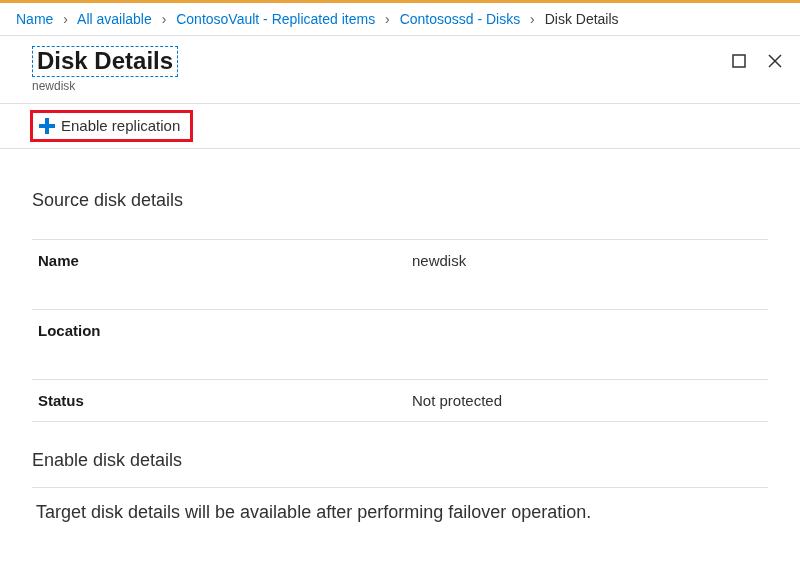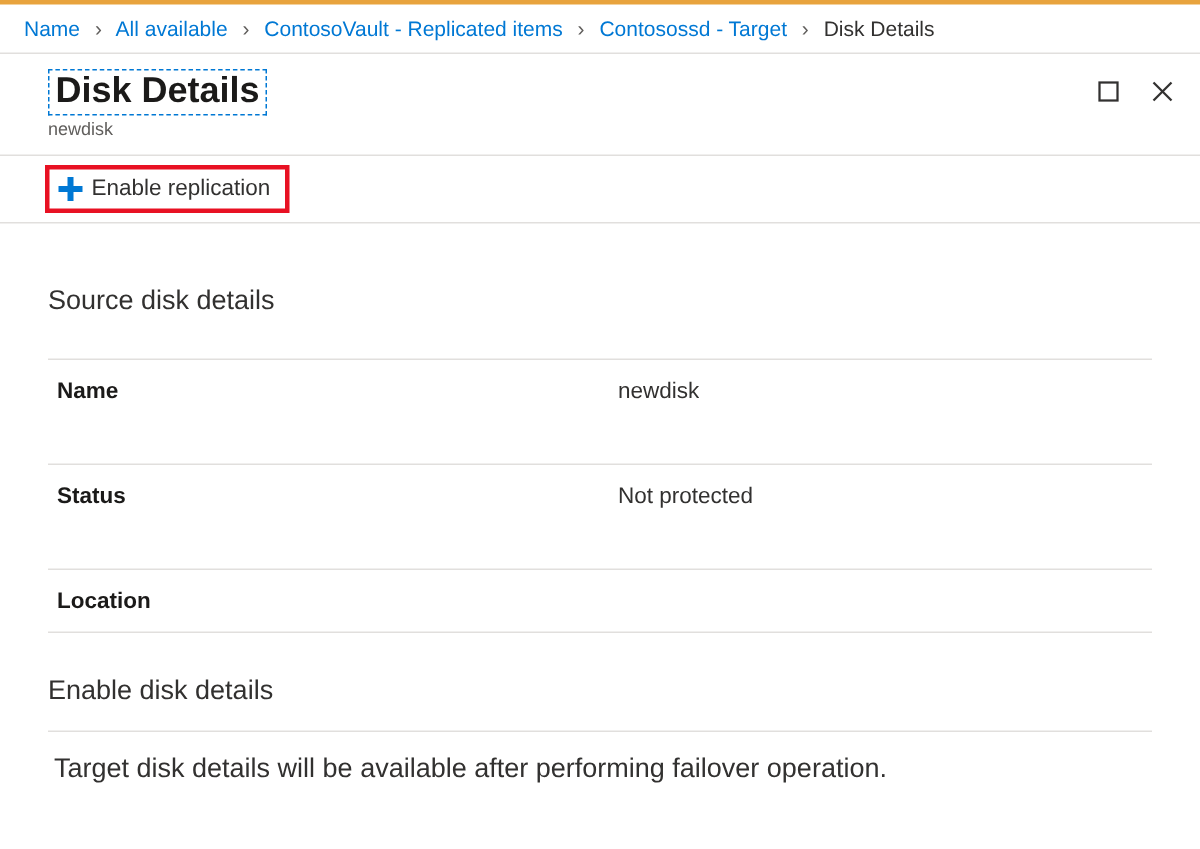--- a/index.html
+++ b/index.html
@@ -143,21 +143,21 @@
 
 <div class="topbar"></div>
 
 <nav class="breadcrumb">
   <a>Name</a>
   <span class="breadcrumb-sep">›</span>
   <a>All available</a>
   <span class="breadcrumb-sep">›</span>
   <a>ContosoVault - Replicated items</a>
   <span class="breadcrumb-sep">›</span>
-  <a>Contosossd - Target</a>
+  <a>Contosossd - Disks</a>
   <span class="breadcrumb-sep">›</span>
   <span class="breadcrumb-current">Disk Details</span>
 </nav>
 
 <div class="header">
   <div class="header-left">
     <span class="page-title">Disk Details</span>
     <span class="page-subtitle">newdisk</span>
   </div>
   <div class="header-actions">
@@ -188,26 +188,26 @@
 <div class="content">
 
   <h2 class="section-heading">Source disk details</h2>
 
   <div>
     <div class="prop-row">
       <div class="prop-label">Name</div>
       <div class="prop-value">newdisk</div>
     </div>
     <div class="prop-row">
+      <div class="prop-label">Location</div>
+      <div class="prop-value"></div>
+    </div>
+    <div class="prop-row">
       <div class="prop-label">Status</div>
       <div class="prop-value">Not protected</div>
-    </div>
-    <div class="prop-row">
-      <div class="prop-label">Location</div>
-      <div class="prop-value"></div>
     </div>
   </div>
 
   <div class="target-section">
     <h2 class="section-heading">Enable disk details</h2>
     <div class="target-msg">Target disk details will be available after performing failover operation.</div>
   </div>
 
 </div>
 

